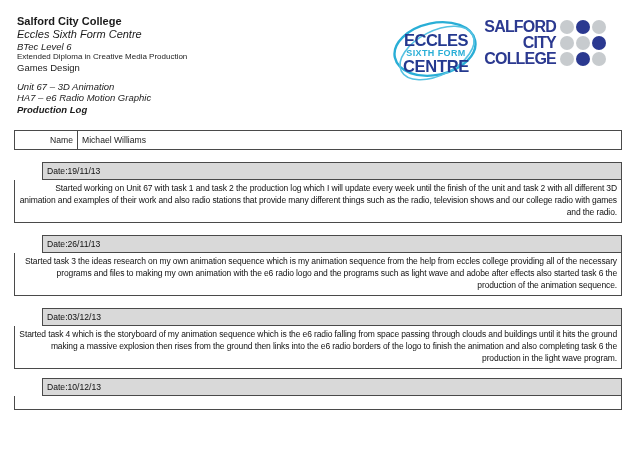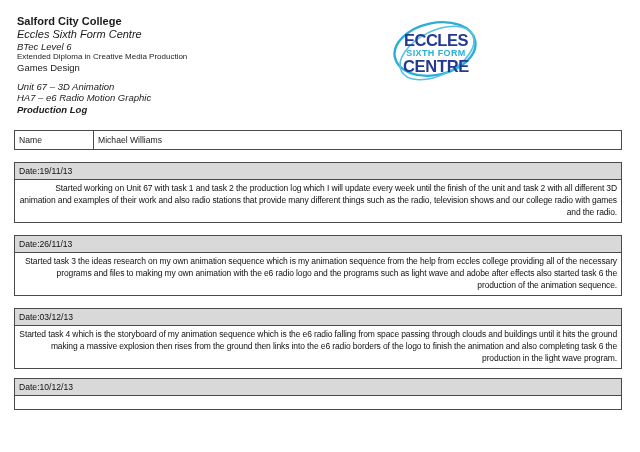--- a/index.html
+++ b/index.html
@@ -33,27 +33,27 @@
     letter-spacing:-0.8px;line-height:16px;color:#2b3990;}
   .salford-dots{margin-left:4px;margin-top:1px;display:grid;
     grid-template-columns:repeat(3,14px);grid-auto-rows:14px;gap:2px;}
   .dot{width:14px;height:14px;border-radius:50%;}
 
   
   .name-table{position:absolute;left:14px;top:130px;width:608px;height:20px;
     display:flex;box-sizing:border-box;}
   .name-cell{box-sizing:border-box;border:1px solid #4a4a4a;
     font-size:8.6px;padding:4px 4px 2px 4px;background:#fff;}
-  .name-label{width:80px;}
+  .name-label{width:64px;text-align:right;}
   .name-value{flex:1;border-left:none;}
 
   
   .entry{position:absolute;left:14px;width:608px;box-sizing:border-box;}
   .entry-date{box-sizing:border-box;border:1px solid #4a4a4a;background:#d9d9d9;
-    font-size:8.6px;padding:3px 4px 2px 4px;min-height:18px;color:#111;}
+    font-size:8.6px;padding:3px 4px 2px 4px;min-height:18px;color:#111;margin-left:28px;}
   .entry-body{box-sizing:border-box;border:1px solid #4a4a4a;border-top:none;background:#fff;
     font-size:8.5px;line-height:12px;letter-spacing:-0.12px;
     padding:2px 4px 4px 4px;min-height:14px;color:#111;text-align:right;}
 </style>
 </head>
 <body>
 
 <div class="page">
 
   <div class="header-block">
@@ -71,20 +71,38 @@
   <svg class="eccles-logo" viewBox="0 0 86 74" xmlns="http://www.w3.org/2000/svg">
     <g>
       <ellipse cx="43" cy="34" rx="41" ry="26" fill="none" stroke="#29aed6" stroke-width="2.4" transform="rotate(-12 43 34)"></ellipse>
       <ellipse cx="45" cy="38" rx="40" ry="22" fill="none" stroke="#56c2e2" stroke-width="1.6" transform="rotate(-27 45 38)"></ellipse>
     </g>
     <text x="44" y="31" text-anchor="middle" font-family="Liberation Sans, sans-serif" font-size="16.5" font-weight="bold" fill="#24398f" letter-spacing="-0.5">ECCLES</text>
     <text x="44" y="41" text-anchor="middle" font-family="Liberation Sans, sans-serif" font-size="9" font-weight="bold" fill="#29aed6" letter-spacing="0.4">SIXTH FORM</text>
     <text x="44" y="57" text-anchor="middle" font-family="Liberation Sans, sans-serif" font-size="16.5" font-weight="bold" fill="#24398f" letter-spacing="-0.3">CENTRE</text>
   </svg>
 
+  <div class="salford-logo">
+    <div class="salford-text">
+      <div>SALFORD</div>
+      <div>CITY</div>
+      <div>COLLEGE</div>
+    </div>
+    <div class="salford-dots">
+      <span class="dot" style="background: rgb(199, 203, 206);"></span>
+      <span class="dot" style="background: rgb(43, 57, 144);"></span>
+      <span class="dot" style="background: rgb(199, 203, 206);"></span>
+      <span class="dot" style="background: rgb(199, 203, 206);"></span>
+      <span class="dot" style="background: rgb(199, 203, 206);"></span>
+      <span class="dot" style="background: rgb(43, 57, 144);"></span>
+      <span class="dot" style="background: rgb(199, 203, 206);"></span>
+      <span class="dot" style="background: rgb(43, 57, 144);"></span>
+      <span class="dot" style="background: rgb(199, 203, 206);"></span>
+    </div>
+  </div>
 
   <div class="name-table">
     <div class="name-cell name-label">Name</div>
     <div class="name-cell name-value">Michael Williams</div>
   </div>
 
   <div class="entry" style="top:162px">
     <div class="entry-date">Date:19/11/13</div>
     <div class="entry-body">Started working on Unit 67 with task 1 and task 2 the production log which I will update every week until the finish of the unit and task 2 with all different 3D animation and examples of their work and also radio stations that provide many different things such as the radio, television shows and our college radio with games and the radio.</div>
   </div>

